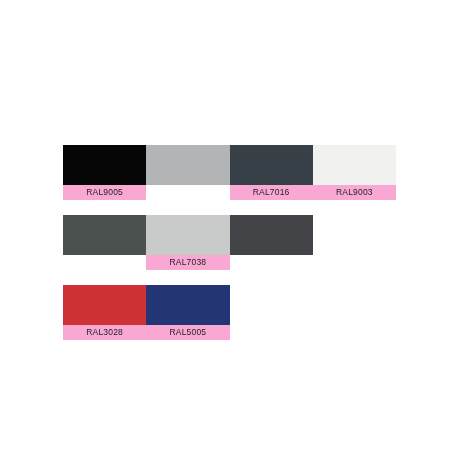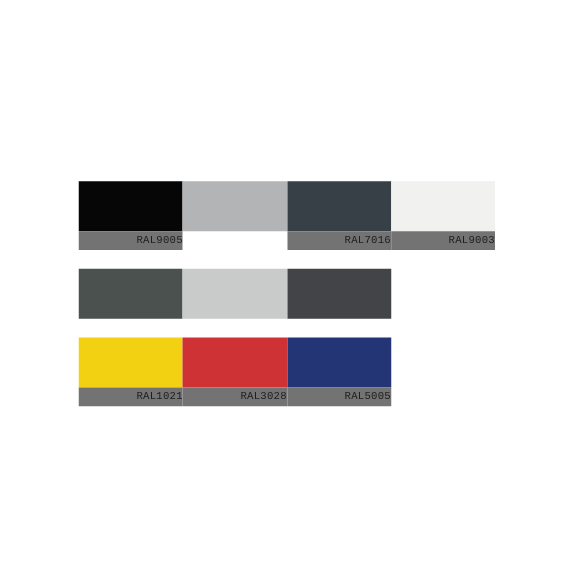--- a/index.html
+++ b/index.html
@@ -40,26 +40,26 @@
     align-items: stretch;
   }
   .swatch-chip {
     width: 100%;
     height: 40px;
     display: block;
   }
   .swatch-label {
     height: 15px;
     line-height: 15px;
-    text-align: right;
+    text-align: center;
     font-size: 8.5px;
     letter-spacing: 0.2px;
     color: #1e1e1e;
-    font-family: Liberation Mono, monospace;
-    background: #737373;
+    font-family: Liberation Sans, sans-serif;
+    background: #f9a8d4;
     white-space: nowrap;
   }
 </style>
 </head>
 <body>
 
 <div id="chart-root">
   <div class="swatch-grid">
 
     <div class="swatch-row">
@@ -79,31 +79,28 @@
         <div class="swatch-label">RAL9003</div>
       </div>
     </div>
 
     <div class="swatch-row">
       <div class="swatch-cell">
         <span class="swatch-chip" style="background-color: rgb(75, 81, 79);"></span>
       </div>
       <div class="swatch-cell">
         <span class="swatch-chip" style="background-color: rgb(201, 203, 202);"></span>
+        <div class="swatch-label">RAL7038</div>
       </div>
       <div class="swatch-cell">
         <span class="swatch-chip" style="background-color: rgb(67, 68, 72);"></span>
       </div>
     </div>
 
     <div class="swatch-row">
-      <div class="swatch-cell">
-        <span class="swatch-chip" style="background-color: rgb(242, 209, 19);"></span>
-        <div class="swatch-label">RAL1021</div>
-      </div>
       <div class="swatch-cell">
         <span class="swatch-chip" style="background-color: rgb(207, 50, 53);"></span>
         <div class="swatch-label">RAL3028</div>
       </div>
       <div class="swatch-cell">
         <span class="swatch-chip" style="background-color: rgb(35, 53, 117);"></span>
         <div class="swatch-label">RAL5005</div>
       </div>
     </div>
 

